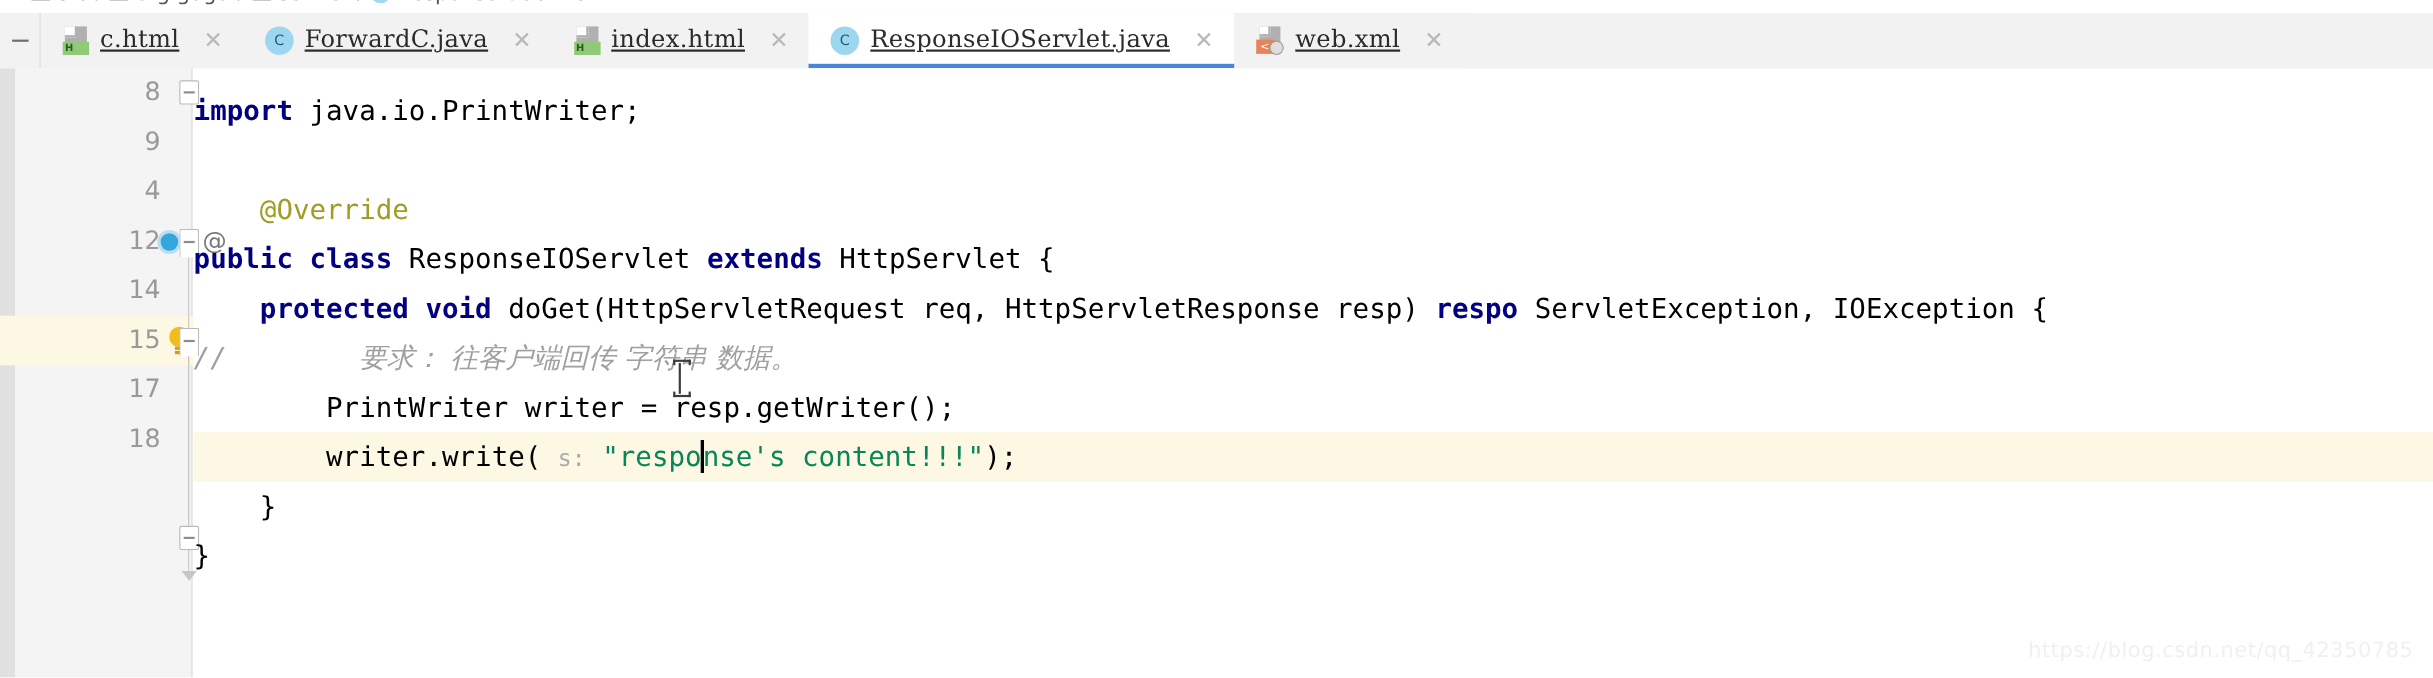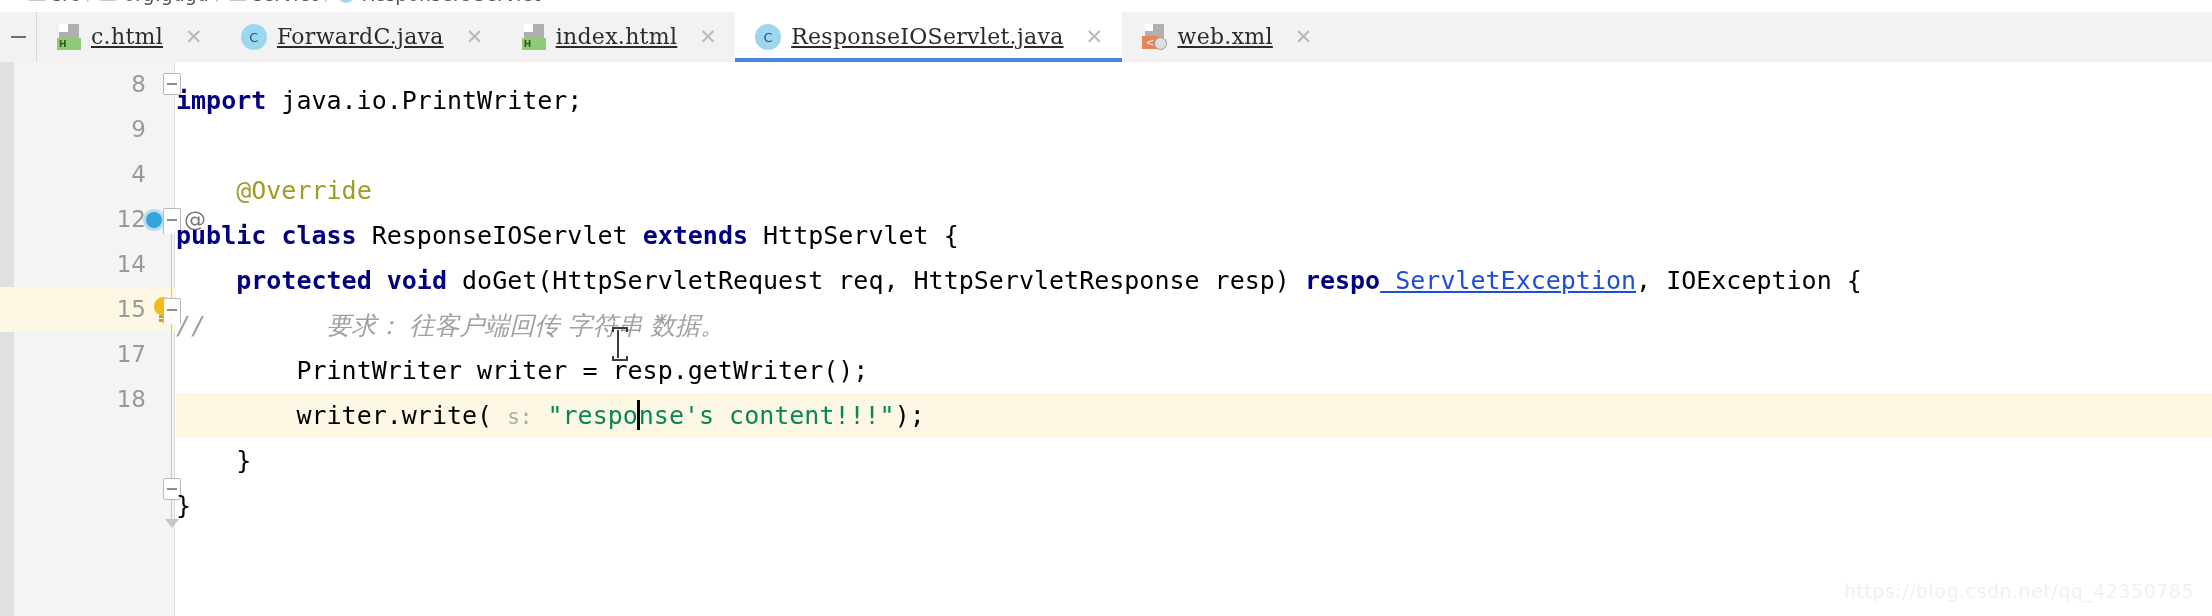--- a/index.html
+++ b/index.html
@@ -396,21 +396,21 @@
     left: 5px;
     width: 0; height: 0;
     border-left: 7px solid transparent;
     border-right: 7px solid transparent;
     border-top: 9px solid #c6c6c6;
   }
 
   
   .kw  { color: #000080; font-weight: bold; }
   .cls { color: #000000; }
-  .type-gray { color: #1d4ed8; text-decoration: underline; }
+  .type-gray { color: #000000; }
   .str { color: #098658; font-weight: normal; }
   .ann { color: #9e9d24; }
   .cmt { color: #a0a0a0; font-style: italic; }
   .hint { color: #aaaaaa; font-size: 21px; font-style: normal; }
   .plain { color: #000000; }
 
   .caret {
     display: inline-block;
     width: 3px;
     height: 30px;

